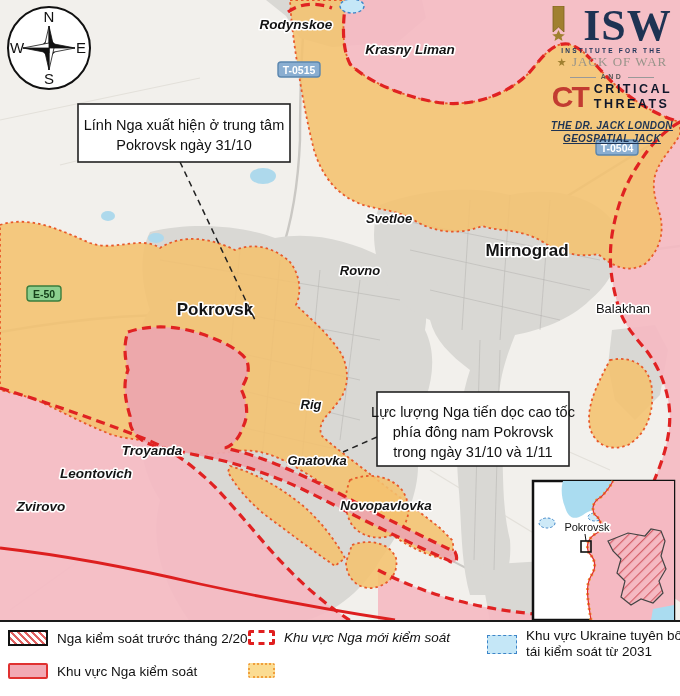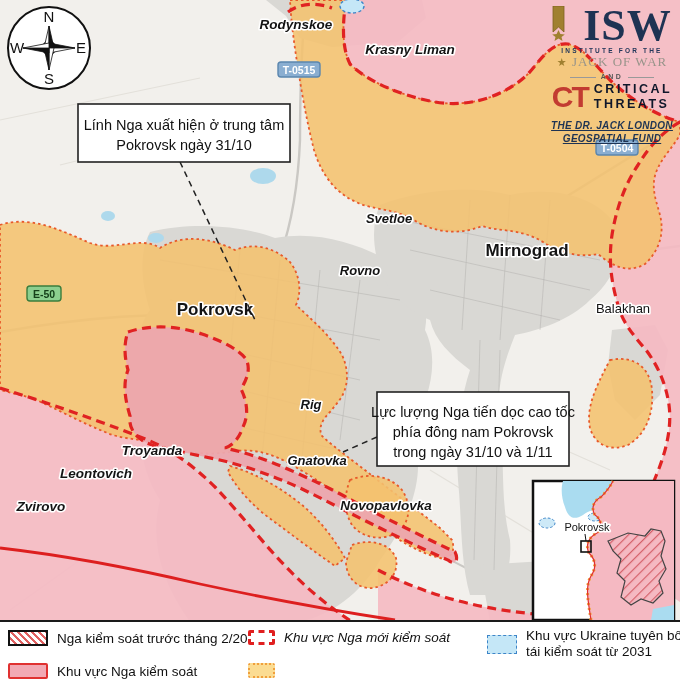--- a/index.html
+++ b/index.html
@@ -255,21 +255,21 @@
     <div class="and">AND</div>
     <div class="ct-row">
       <span class="ct-mono">CT</span>
       <span class="ct-words">
         <span>CRITICAL</span><br>
         <span>THREATS</span>
       </span>
     </div>
     <div class="fund">
       <span>THE DR. JACK LONDON</span><br>
-      <span>GEOSPATIAL FUND</span>
+      <span>GEOSPATIAL JACK</span>
     </div>
   </div>
 
   
   <div id="legend">
     <div class="lg-item" style="left:8px;top:8px;">
       <span class="sw sw-hatch"></span>
       <span>Nga kiểm soát trước tháng 2/2022</span>
     </div>
     <div class="lg-item" style="left:8px;top:41px;">

